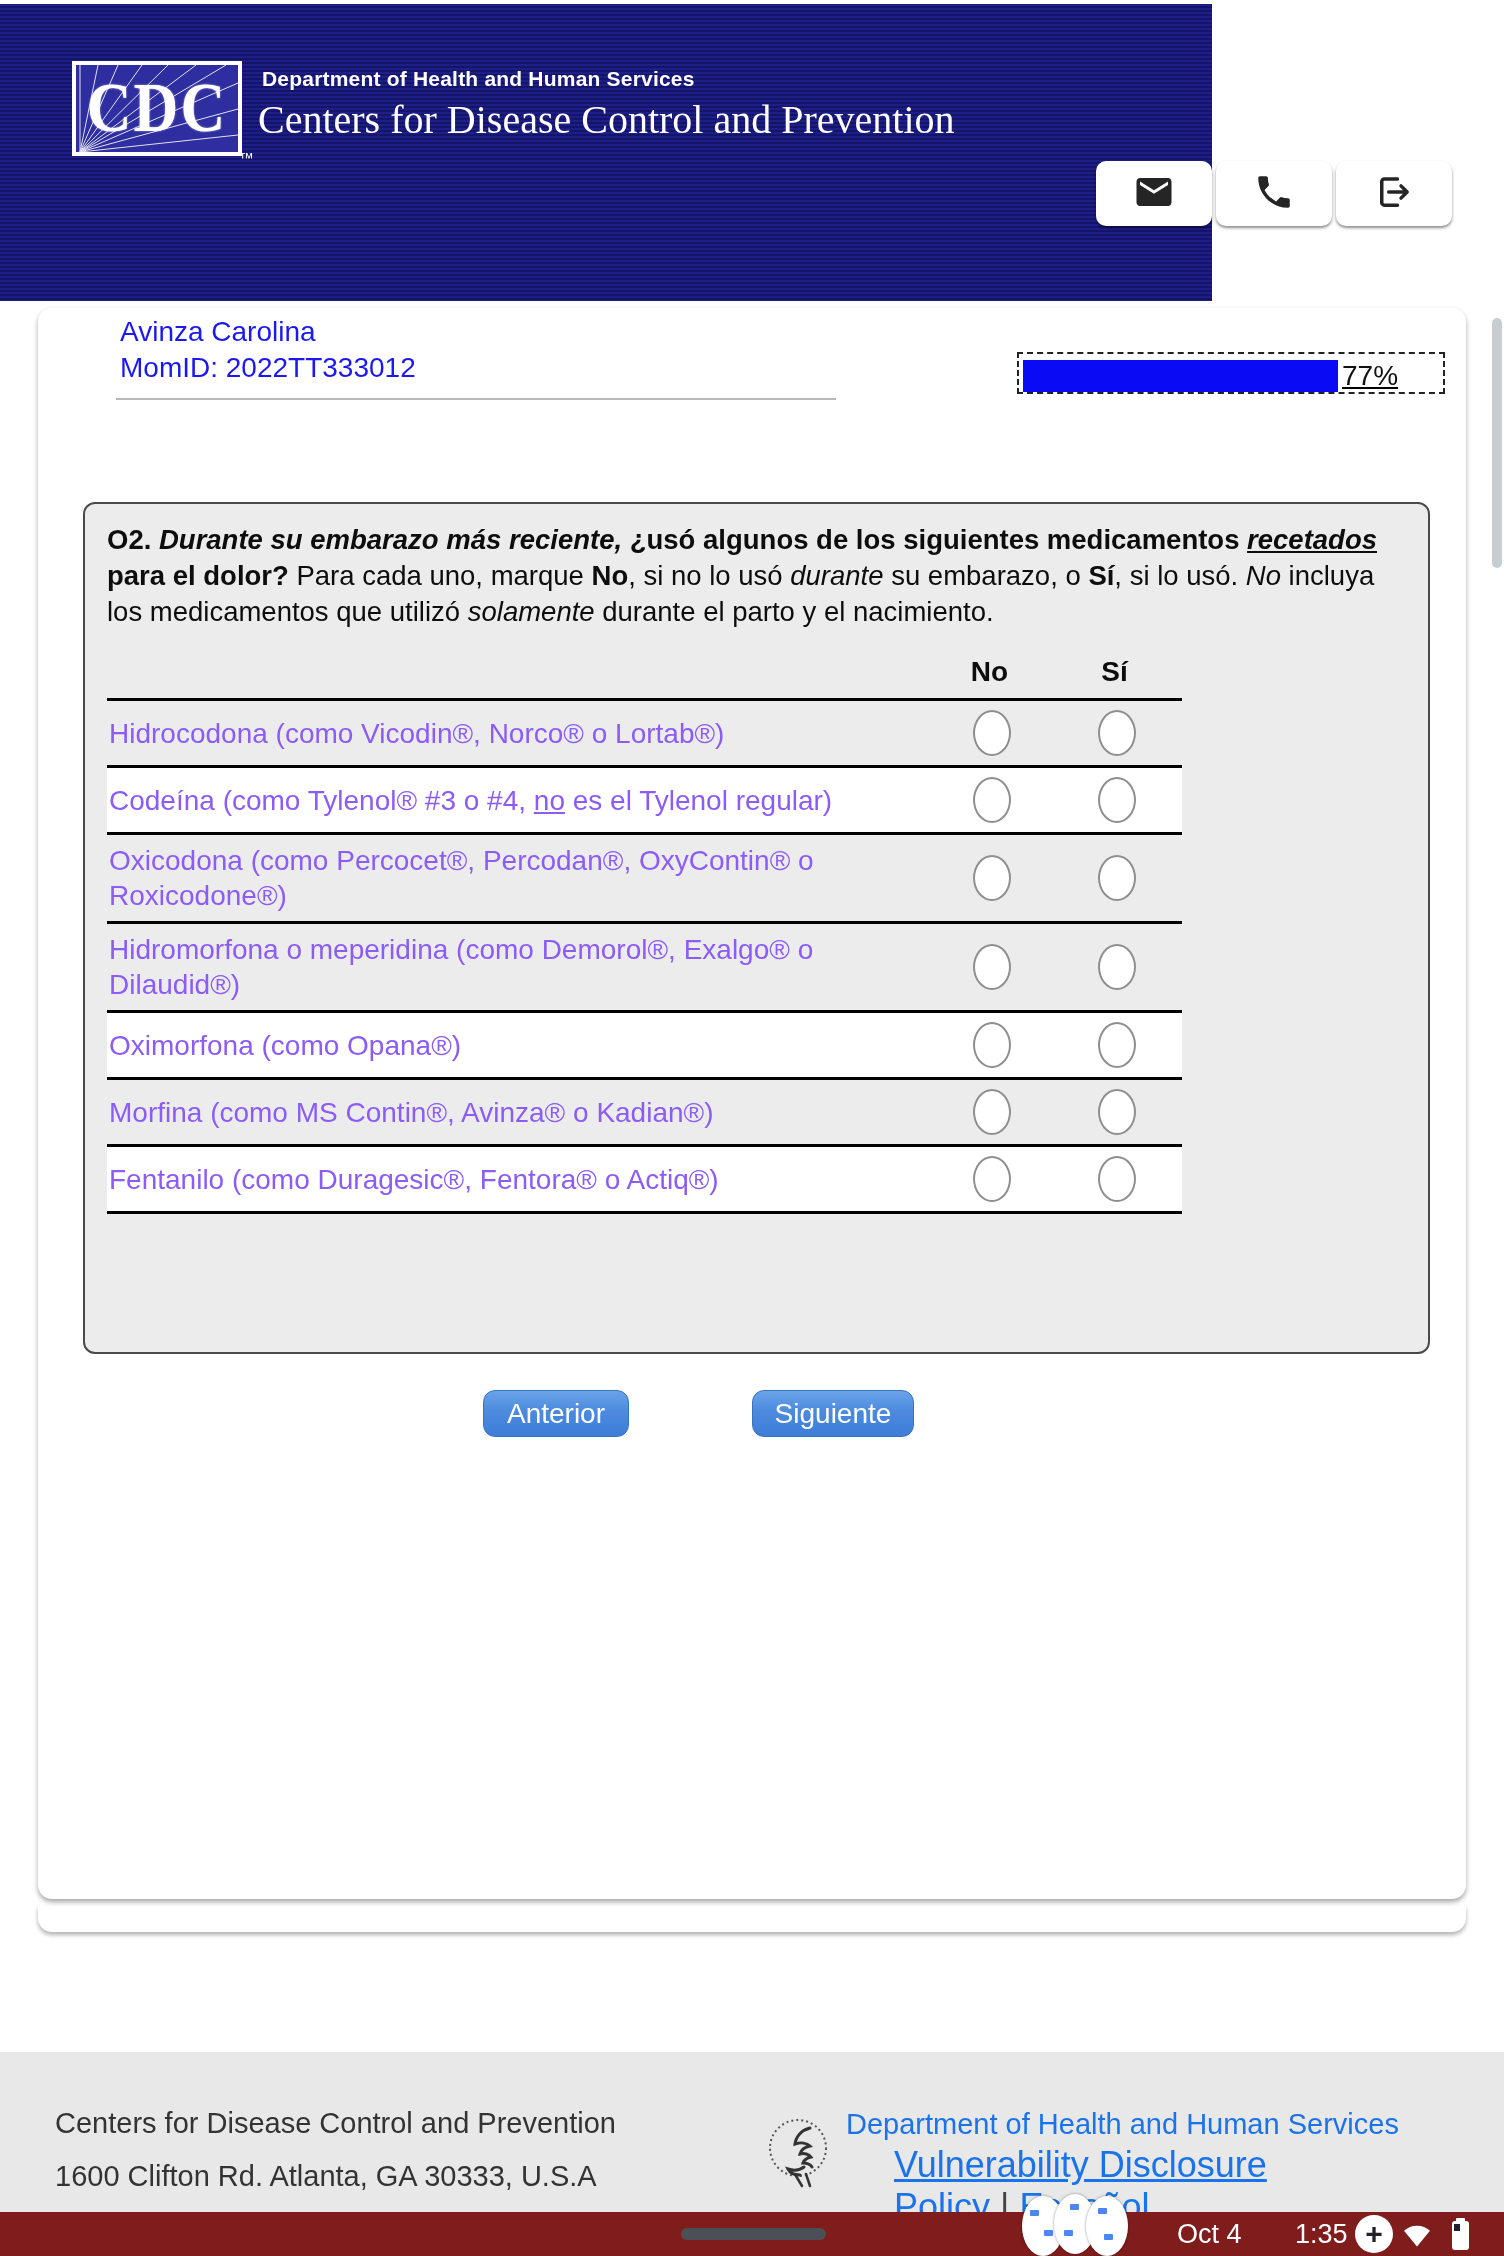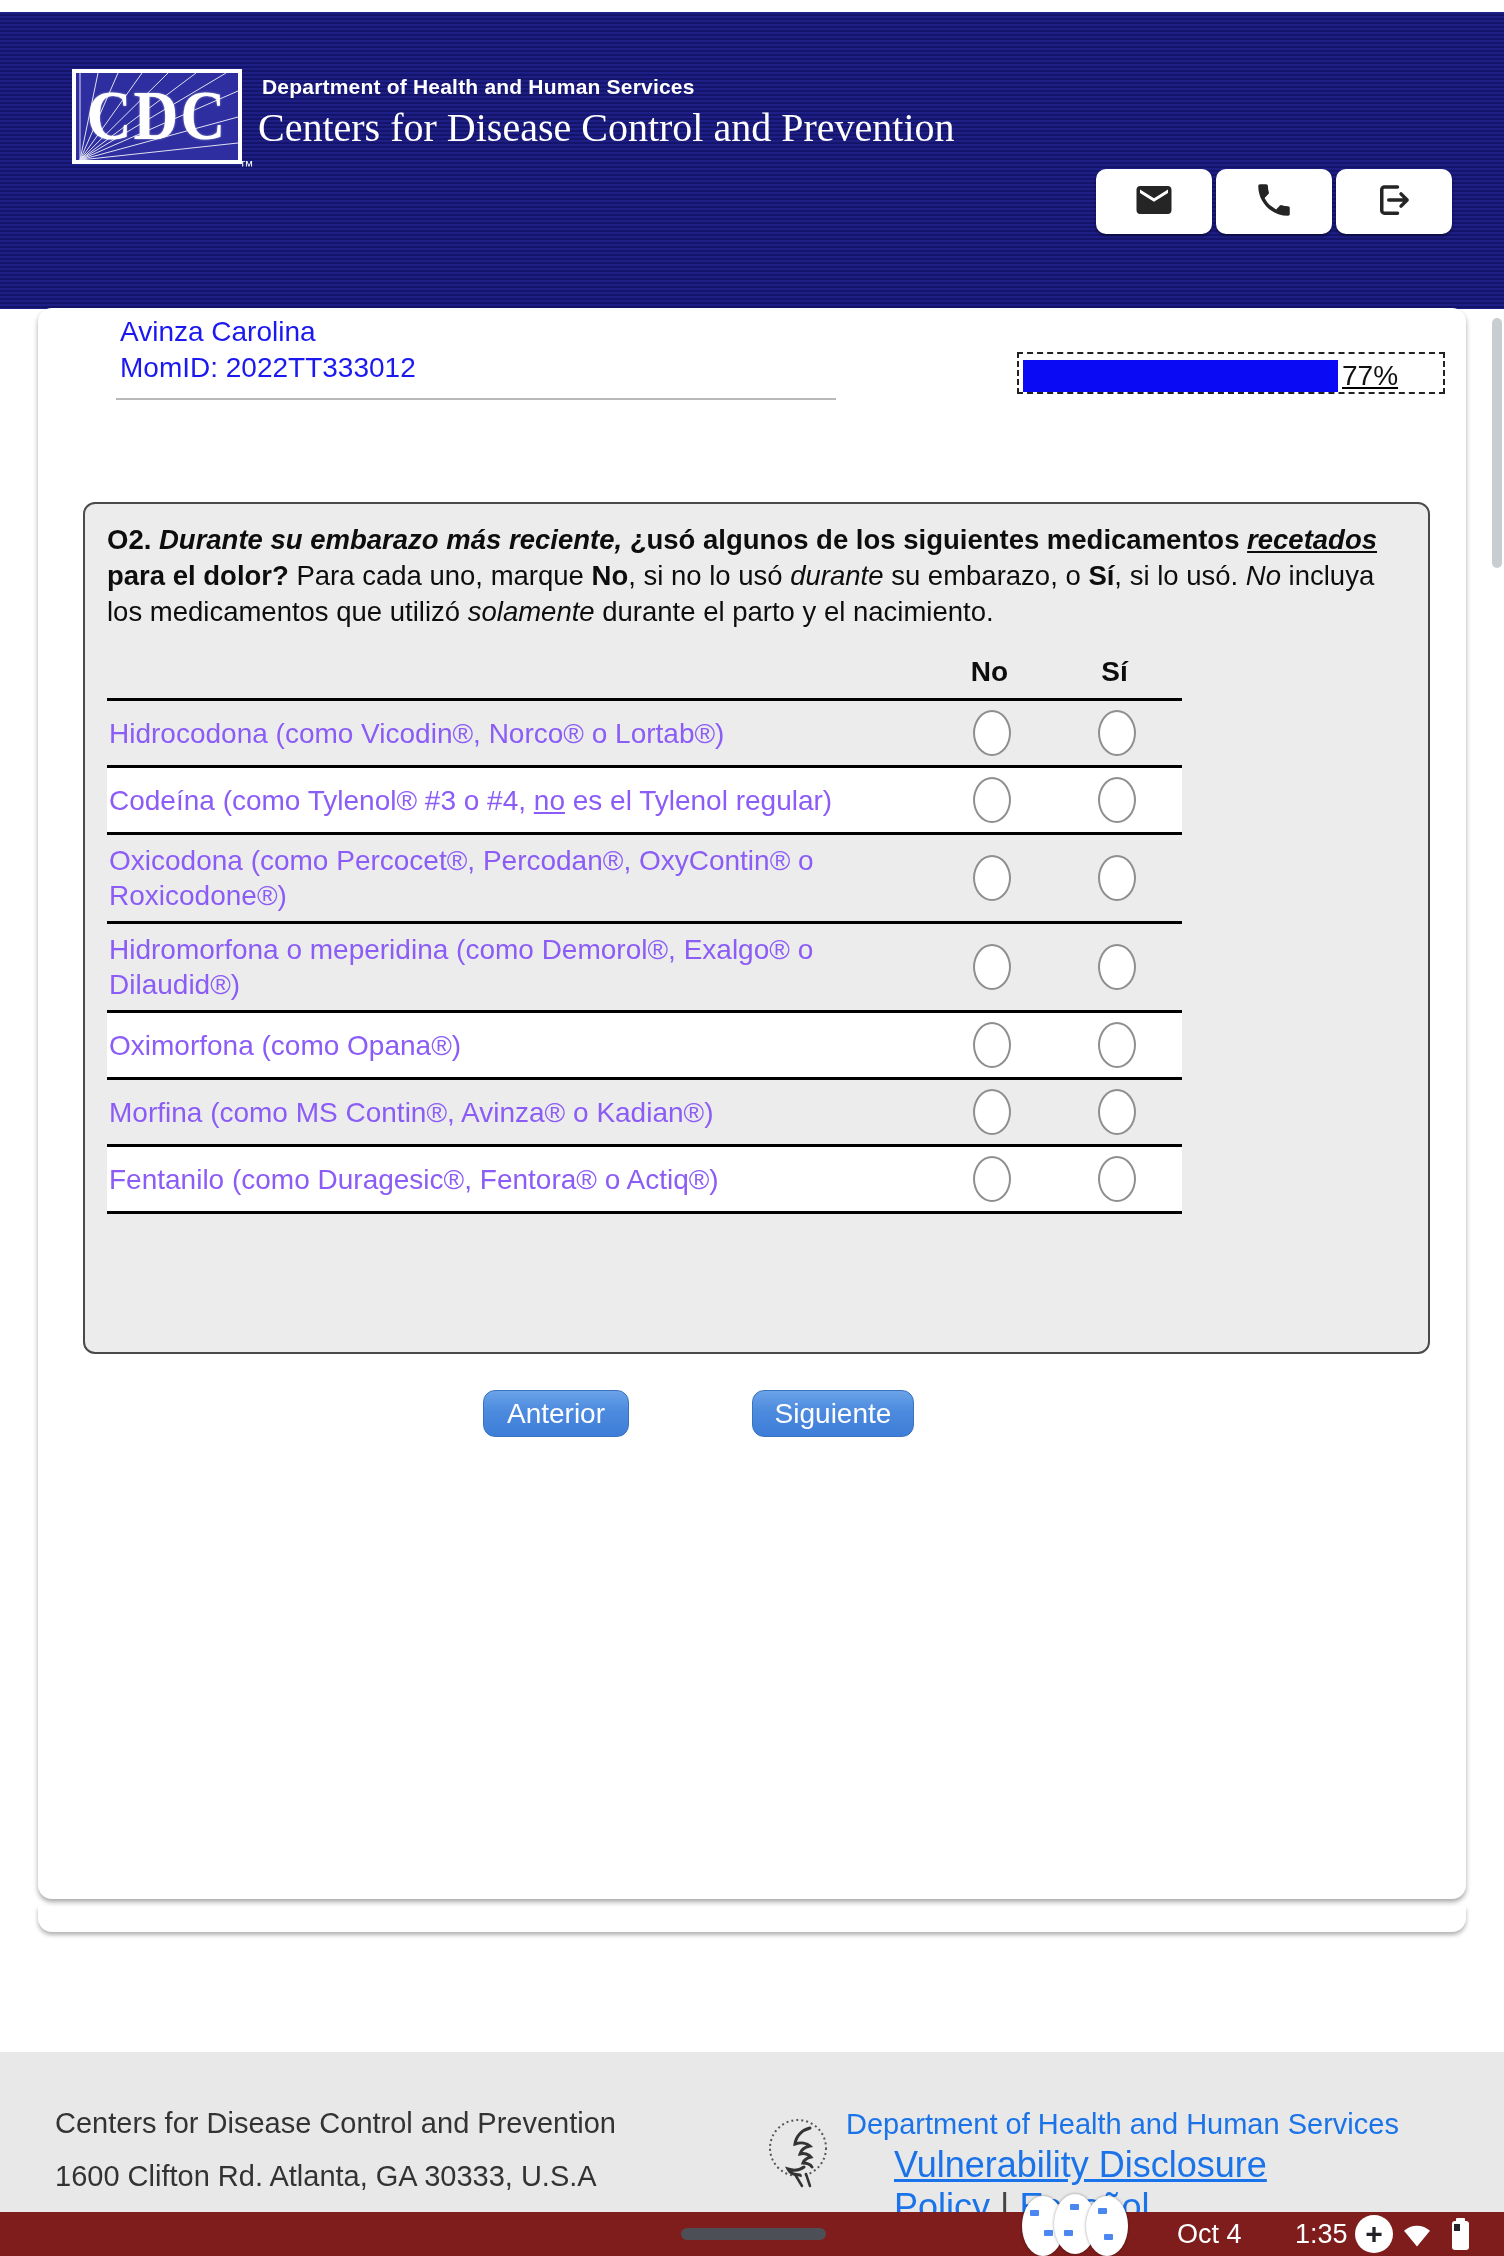--- a/index.html
+++ b/index.html
@@ -2,21 +2,21 @@
 <html><head>
 <meta charset="utf-8">
 <style>
   html,body{margin:0;padding:0;}
   body{
     width:1504px;height:2256px;position:relative;overflow:hidden;
     background:#ffffff;font-family:"Liberation Sans",sans-serif;
   }
   
   .header{
-    position:absolute;left:0;top:12px;width:1504px;height:297px;
+    position:absolute;left:0;top:4px;width:1212px;height:297px;
     background:repeating-linear-gradient(180deg,#1e1e87 0px,#1e1e87 2px,#14146b 2px,#14146b 4px);
   }
   .cdc-logo{
     position:absolute;left:72px;top:57px;width:170px;height:95px;
     background:#2e2ea0;border:4px solid #ffffff;box-sizing:border-box;
   }
   .cdc-logo svg{position:absolute;left:0;top:0;width:100%;height:100%;}
   .cdc-logo .cdc-letters{
     position:absolute;left:0;top:0;width:100%;height:100%;
     display:flex;align-items:center;justify-content:center;

